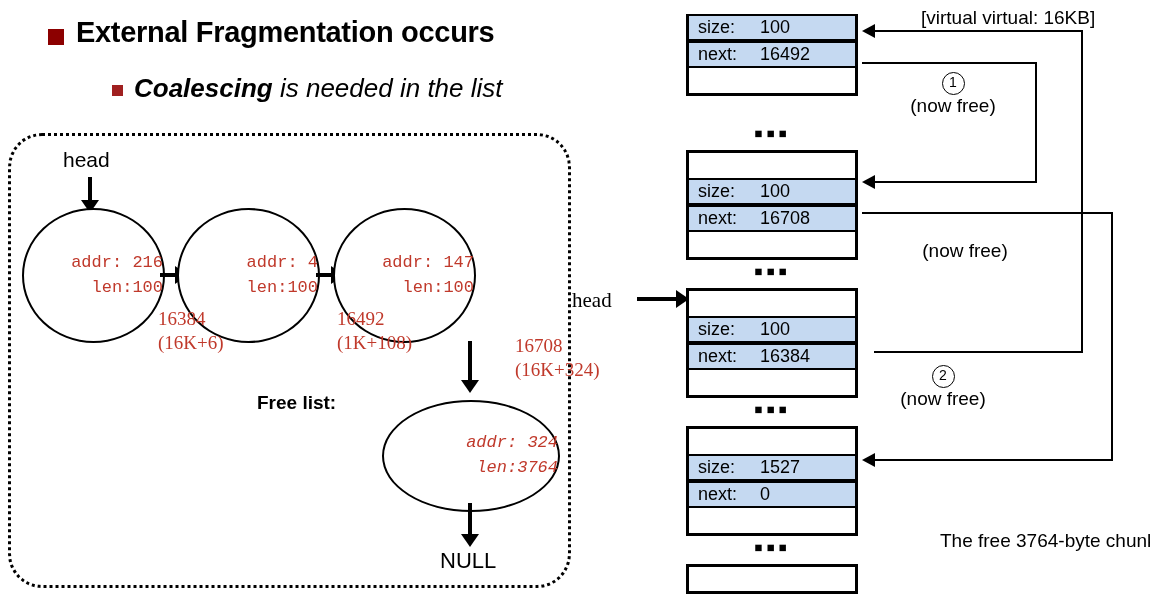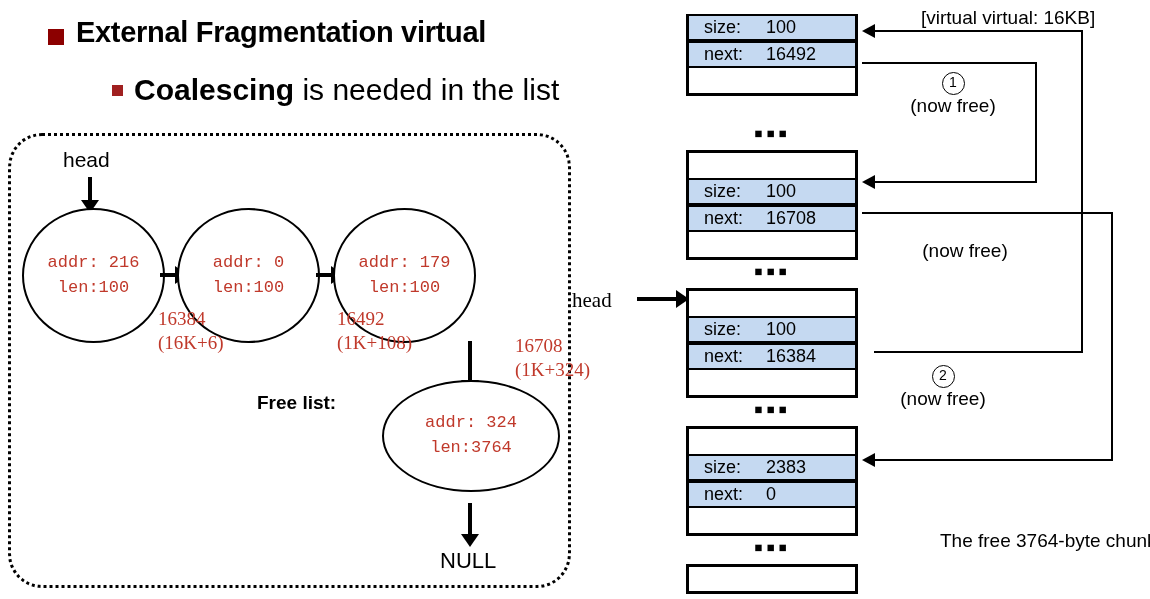--- a/index.html
+++ b/index.html
@@ -5,37 +5,37 @@
   html,body{margin:0;padding:0;background:#ffffff;}
   body{width:1150px;height:599px;position:relative;overflow:hidden;
        font-family:"Liberation Sans",sans-serif;color:#000;}
   .abs{position:absolute;}
 
   
   #bullet1-marker{left:48px;top:29px;width:16px;height:16px;background:#8c0000;}
   #bullet1-text{left:76px;top:16px;font-size:29px;font-weight:bold;
                 letter-spacing:-.3px;white-space:nowrap;}
   #bullet2-marker{left:112px;top:85px;width:11px;height:11px;background:#a02020;}
-  #bullet2-text{left:134px;top:73px;font-size:30px;white-space:nowrap;}
+  #bullet2-text{left:134px;top:73px;font-size:26px;white-space:nowrap;font-style:italic;}
   #bullet2-text b{font-weight:bold;}
 
   
   #freelist-box{left:8px;top:133px;width:557px;height:449px;
                 border:3px dotted #000;border-radius:34px;}
 
   
   .node{border:2px solid #000;border-radius:50%;box-sizing:border-box;
-        display:flex;flex-direction:column;align-items:center;
+        display:flex;flex-direction:column;align-items:flex-end;
         justify-content:center;background:#fff;}
   .node span{font-family:"Liberation Mono",monospace;font-size:17px;
              color:#c0392b;line-height:1.45;white-space:pre;}
   #node-1{left:22px;top:208px;width:143px;height:135px;}
   #node-2{left:177px;top:208px;width:143px;height:135px;}
   #node-3{left:333px;top:208px;width:143px;height:135px;}
-  #node-4{left:382px;top:380px;width:178px;height:112px;}
+  #node-4{left:382px;top:400px;width:178px;height:112px;font-style:italic;}
 
   
   .h-arrow{height:4px;background:#000;}
   .h-arrow::after{content:"";position:absolute;right:-12px;top:-7px;
       border-left:13px solid #000;border-top:9px solid transparent;
       border-bottom:9px solid transparent;}
   #arrow-n1-n2{left:160px;top:273px;width:16px;}
   #arrow-n2-n3{left:316px;top:273px;width:16px;}
 
   .v-arrow{width:4px;background:#000;}
@@ -62,21 +62,21 @@
                     font-size:21px;}
   #head-arrow-right{left:637px;top:297px;width:40px;}
 
   
   #memory-table{left:686px;top:14px;width:172px;height:573px;}
   .mem-group{position:absolute;left:0;width:172px;box-sizing:border-box;
              border-left:3px solid #000;border-right:3px solid #000;}
   .mem-row{height:27px;box-sizing:border-box;display:flex;align-items:center;
            border-top:2px solid #000;border-bottom:2px solid #000;
            background:#c5d9f1;font-size:18px;}
-  .mem-row .k{width:62px;padding-left:15px;}
+  .mem-row .k{width:62px;padding-left:9px;}
   .mem-row .v{}
   .mem-blank{height:28px;box-sizing:border-box;}
   .mem-blank.cap{border-bottom:3px solid #000;}
   .mem-blank.topcap{border-top:3px solid #000;}
   .ellipsis{position:absolute;left:0;width:172px;text-align:center;
             font-size:26px;font-weight:bold;letter-spacing:3px;line-height:1;
             color:#000;}
 
   
   .wire{position:absolute;background:#000;}
@@ -93,44 +93,44 @@
   .free-note{font-size:19px;text-align:center;white-space:nowrap;}
   #note-1{left:888px;top:70px;width:130px;}
   #note-2{left:900px;top:240px;width:130px;}
   #note-3{left:878px;top:363px;width:130px;}
   #chunk-note{left:940px;top:530px;font-size:19px;white-space:nowrap;}
 </style>
 </head>
 <body>
 
 <div class="abs" id="bullet1-marker"></div>
-<div class="abs" id="bullet1-text">External Fragmentation virtual</div>
+<div class="abs" id="bullet1-text">External Fragmentation occurs</div>
 
 <div class="abs" id="bullet2-marker"></div>
 <div class="abs" id="bullet2-text"><b>Coalescing</b><span> is needed in the list</span></div>
 
 <div class="abs" id="freelist-box"></div>
 
 <div class="abs" id="head-label-left">head</div>
 <div class="abs v-arrow" id="arrow-head-n1"></div>
 
 <div class="abs node" id="node-1">
   <span>addr: 216</span>
   <span>len:100</span>
 </div>
 <div class="abs h-arrow" id="arrow-n1-n2"></div>
 
 <div class="abs node" id="node-2">
-  <span>addr: 0</span>
+  <span>addr: 4</span>
   <span>len:100</span>
 </div>
 <div class="abs h-arrow" id="arrow-n2-n3"></div>
 
 <div class="abs node" id="node-3">
-  <span>addr: 179</span>
+  <span>addr: 147</span>
   <span>len:100</span>
 </div>
 <div class="abs v-arrow" id="arrow-n3-n4"></div>
 
 <div class="abs node" id="node-4">
   <span>addr: 324</span>
   <span>len:3764</span>
 </div>
 <div class="abs v-arrow" id="arrow-n4-null"></div>
 <div class="abs" id="null-label">NULL</div>
@@ -140,21 +140,21 @@
 <div class="abs addr-note" id="addr-note-1">
   <div>16384</div>
   <div>(16K+6)</div>
 </div>
 <div class="abs addr-note" id="addr-note-2">
   <div>16492</div>
   <div>(1K+108)</div>
 </div>
 <div class="abs addr-note" id="addr-note-3">
   <div>16708</div>
-  <div>(1K+324)</div>
+  <div>(16K+324)</div>
 </div>
 
 <div class="abs" id="head-label-right">head</div>
 <div class="abs h-arrow" id="head-arrow-right"></div>
 
 <div class="abs" id="memory-table">
 
   <div class="mem-group" style="top:0px;">
     <div class="mem-row">
       <span class="k">size:</span>
@@ -193,21 +193,21 @@
       <span class="v">16384</span>
     </div>
     <div class="mem-blank cap"></div>
   </div>
   <div class="ellipsis" style="top:382px;">▪▪▪</div>
 
   <div class="mem-group" style="top:412px;">
     <div class="mem-blank topcap"></div>
     <div class="mem-row">
       <span class="k">size:</span>
-      <span class="v">2383</span>
+      <span class="v">1527</span>
     </div>
     <div class="mem-row">
       <span class="k">next:</span>
       <span class="v">0</span>
     </div>
     <div class="mem-blank cap"></div>
   </div>
   <div class="ellipsis" style="top:520px;">▪▪▪</div>
 
   <div class="mem-group" style="top:550px;">

